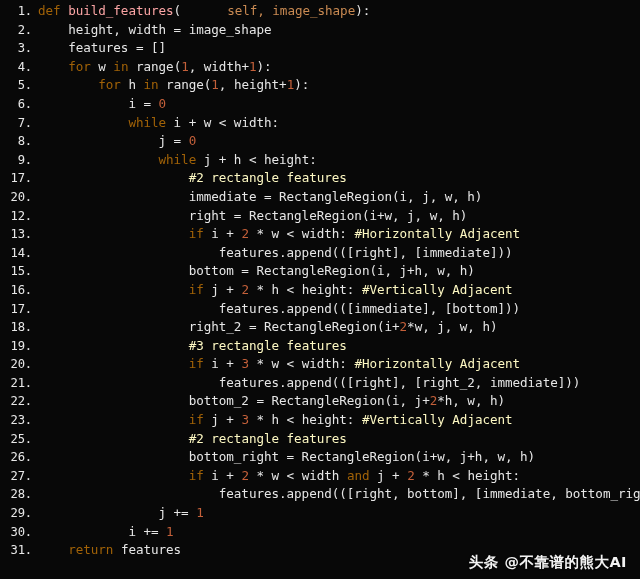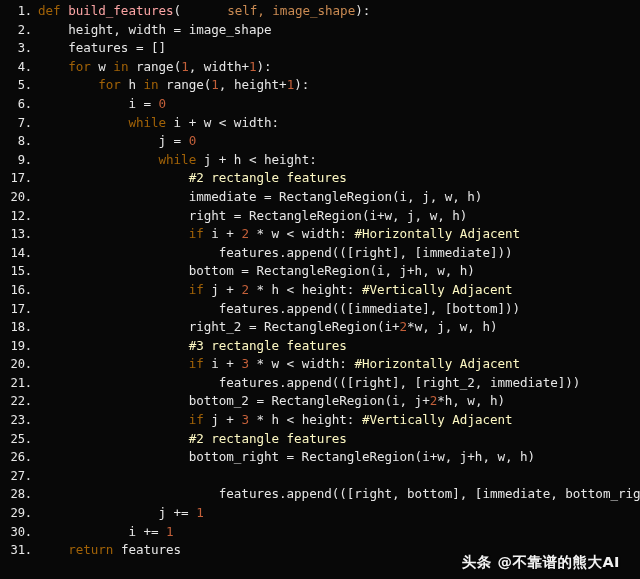--- a/index.html
+++ b/index.html
@@ -46,21 +46,21 @@
   
   .kw   { color: #a16207; }  
   .fn   { color: #fca5a5; }  
   .arg  { color: #c98a52; margin-left: 46px; }  
   .num  { color: #c4603a; }  
   .cmt  { color: #fef9c3; }  
   .pl   { color: #e6e6e6; }  
 
   #watermark {
     position: absolute;
-    right: 20px;
+    right: 13px;
     bottom: 7px;
     color: #f2f2f2;
     font-family: "DejaVu Sans", "Liberation Sans", sans-serif;
     font-size: 14.5px;
     font-weight: bold;
     letter-spacing: 0.5px;
     text-shadow: 0 0 2px rgba(0,0,0,0.9);
     white-space: nowrap;
   }
 </style>
@@ -87,20 +87,20 @@
       <div class="code-line"><span class="ln">16.</span><span class="src"><span class="pl">                    </span><span class="kw">if</span><span class="pl"> j + </span><span class="num">2</span><span class="pl"> * h &lt; height: </span><span class="cmt">#Vertically Adjacent</span></span></div>
       <div class="code-line"><span class="ln">17.</span><span class="src"><span class="pl">                        features.append(([immediate], [bottom]))</span></span></div>
       <div class="code-line"><span class="ln">18.</span><span class="src"><span class="pl">                    right_2 = RectangleRegion(i+</span><span class="num">2</span><span class="pl">*w, j, w, h)</span></span></div>
       <div class="code-line"><span class="ln">19.</span><span class="src"><span class="pl">                    </span><span class="cmt">#3 rectangle features</span></span></div>
       <div class="code-line"><span class="ln">20.</span><span class="src"><span class="pl">                    </span><span class="kw">if</span><span class="pl"> i + </span><span class="num">3</span><span class="pl"> * w &lt; width: </span><span class="cmt">#Horizontally Adjacent</span></span></div>
       <div class="code-line"><span class="ln">21.</span><span class="src"><span class="pl">                        features.append(([right], [right_2, immediate]))</span></span></div>
       <div class="code-line"><span class="ln">22.</span><span class="src"><span class="pl">                    bottom_2 = RectangleRegion(i, j+</span><span class="num">2</span><span class="pl">*h, w, h)</span></span></div>
       <div class="code-line"><span class="ln">23.</span><span class="src"><span class="pl">                    </span><span class="kw">if</span><span class="pl"> j + </span><span class="num">3</span><span class="pl"> * h &lt; height: </span><span class="cmt">#Vertically Adjacent</span></span></div>
       <div class="code-line"><span class="ln">25.</span><span class="src"><span class="pl">                    </span><span class="cmt">#2 rectangle features</span></span></div>
       <div class="code-line"><span class="ln">26.</span><span class="src"><span class="pl">                    bottom_right = RectangleRegion(i+w, j+h, w, h)</span></span></div>
-      <div class="code-line"><span class="ln">27.</span></div>
+      <div class="code-line"><span class="ln">27.</span><span class="src"><span class="pl">                    </span><span class="kw">if</span><span class="pl"> i + </span><span class="num">2</span><span class="pl"> * w &lt; width </span><span class="kw">and</span><span class="pl"> j + </span><span class="num">2</span><span class="pl"> * h &lt; height:</span></span></div>
       <div class="code-line"><span class="ln">28.</span><span class="src"><span class="pl">                        features.append(([right, bottom], [immediate, bottom_right]))</span></span></div>
       <div class="code-line"><span class="ln">29.</span><span class="src"><span class="pl">                j += </span><span class="num">1</span></span></div>
       <div class="code-line"><span class="ln">30.</span><span class="src"><span class="pl">            i += </span><span class="num">1</span></span></div>
       <div class="code-line"><span class="ln">31.</span><span class="src"><span class="pl">    </span><span class="kw">return</span><span class="pl"> features</span></span></div>
     </div>
   <div id="watermark">头条 @不靠谱的熊大AI</div>
 </div>
 
 </body></html>

